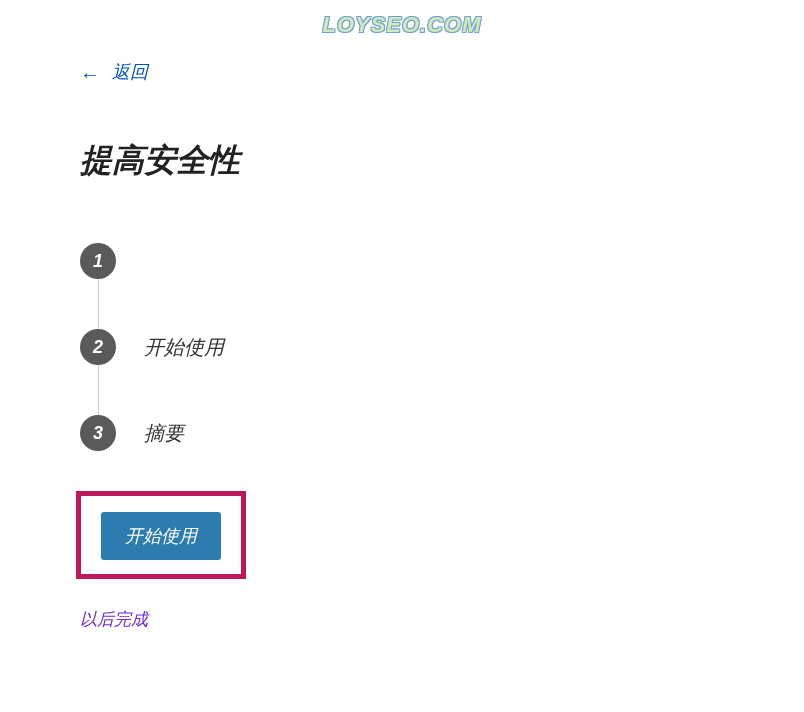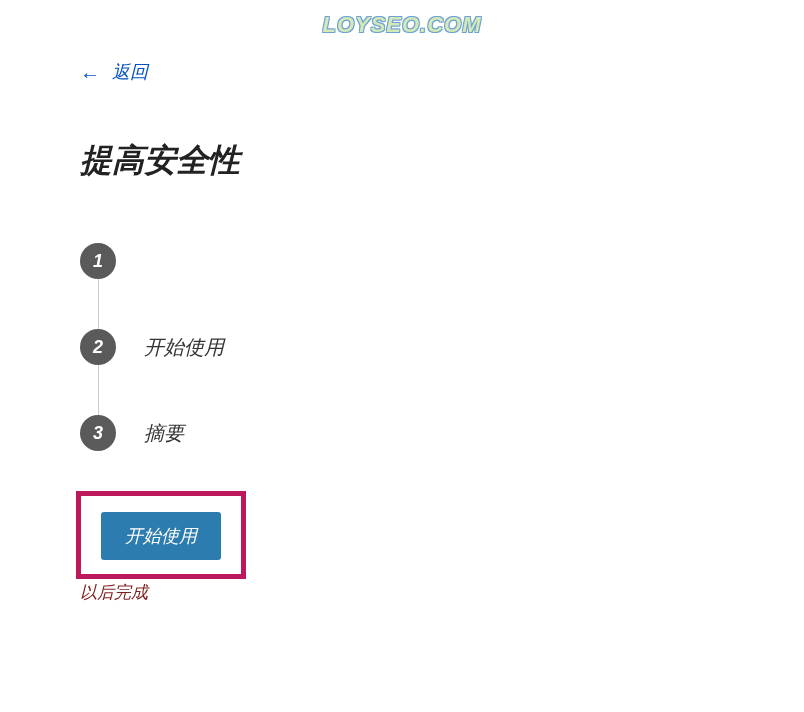--- a/index.html
+++ b/index.html
@@ -103,23 +103,23 @@
       color: #ffffff;
       border: none;
       padding: 12px 24px;
       font-size: 18px;
       border-radius: 3px;
       cursor: pointer;
       font-family: inherit;
     }
     .later-link {
       display: inline-block;
-      color: #7f1d1d;
+      color: #6d28d9;
       font-size: 17px;
-      margin-top: 2px;
+      margin-top: 29px;
       cursor: pointer;
       text-decoration: none;
     }
   </style>
 </head>
 <body>
 
 <div class="watermark">LOYSEO.COM</div>
 
 <div class="container">

